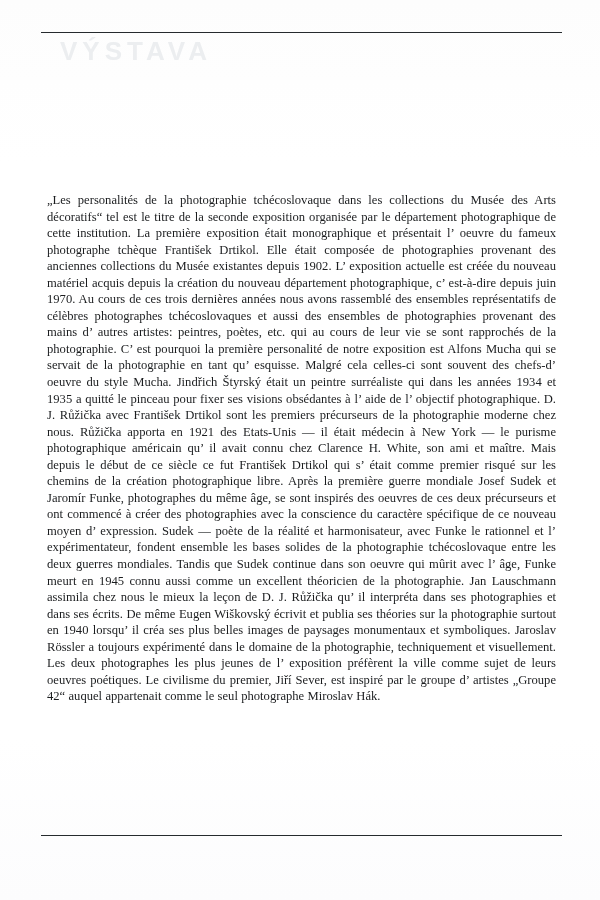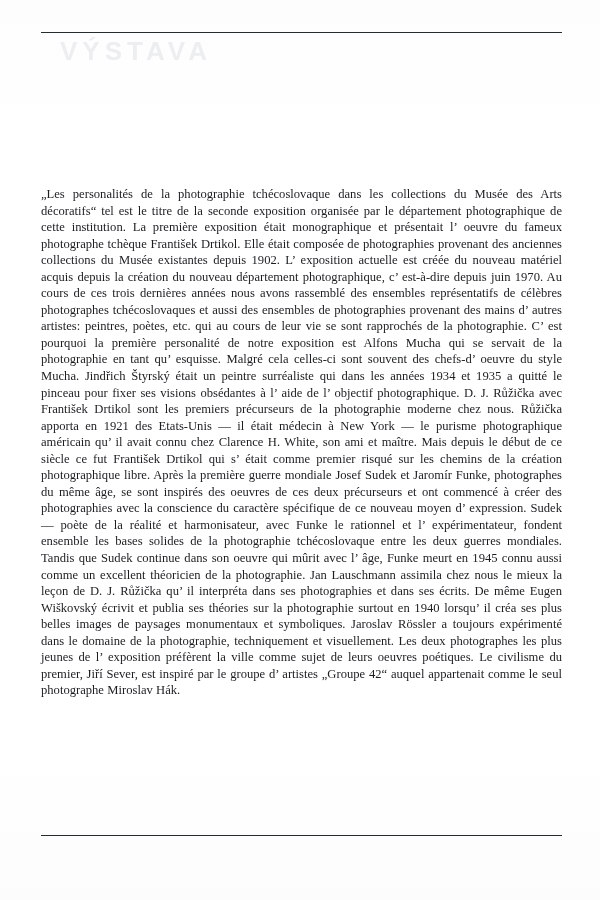--- a/index.html
+++ b/index.html
@@ -60,21 +60,21 @@
 
   .heading {
     font-weight: bold;
     font-size: 12.5px;
     letter-spacing: 0.2px;
     margin: 0 0 22px 0;
     color: #17191b;
   }
 
   .abstract {
-    margin: 0;
+    margin: 6px;
     font-size: 12.6px;
     line-height: 16.55px;
     text-align: justify;
     text-justify: inter-word;
     color: #1b1d1f;
     word-spacing: 0.2px;
     hyphens: manual;
   }
 </style>
 </head>

